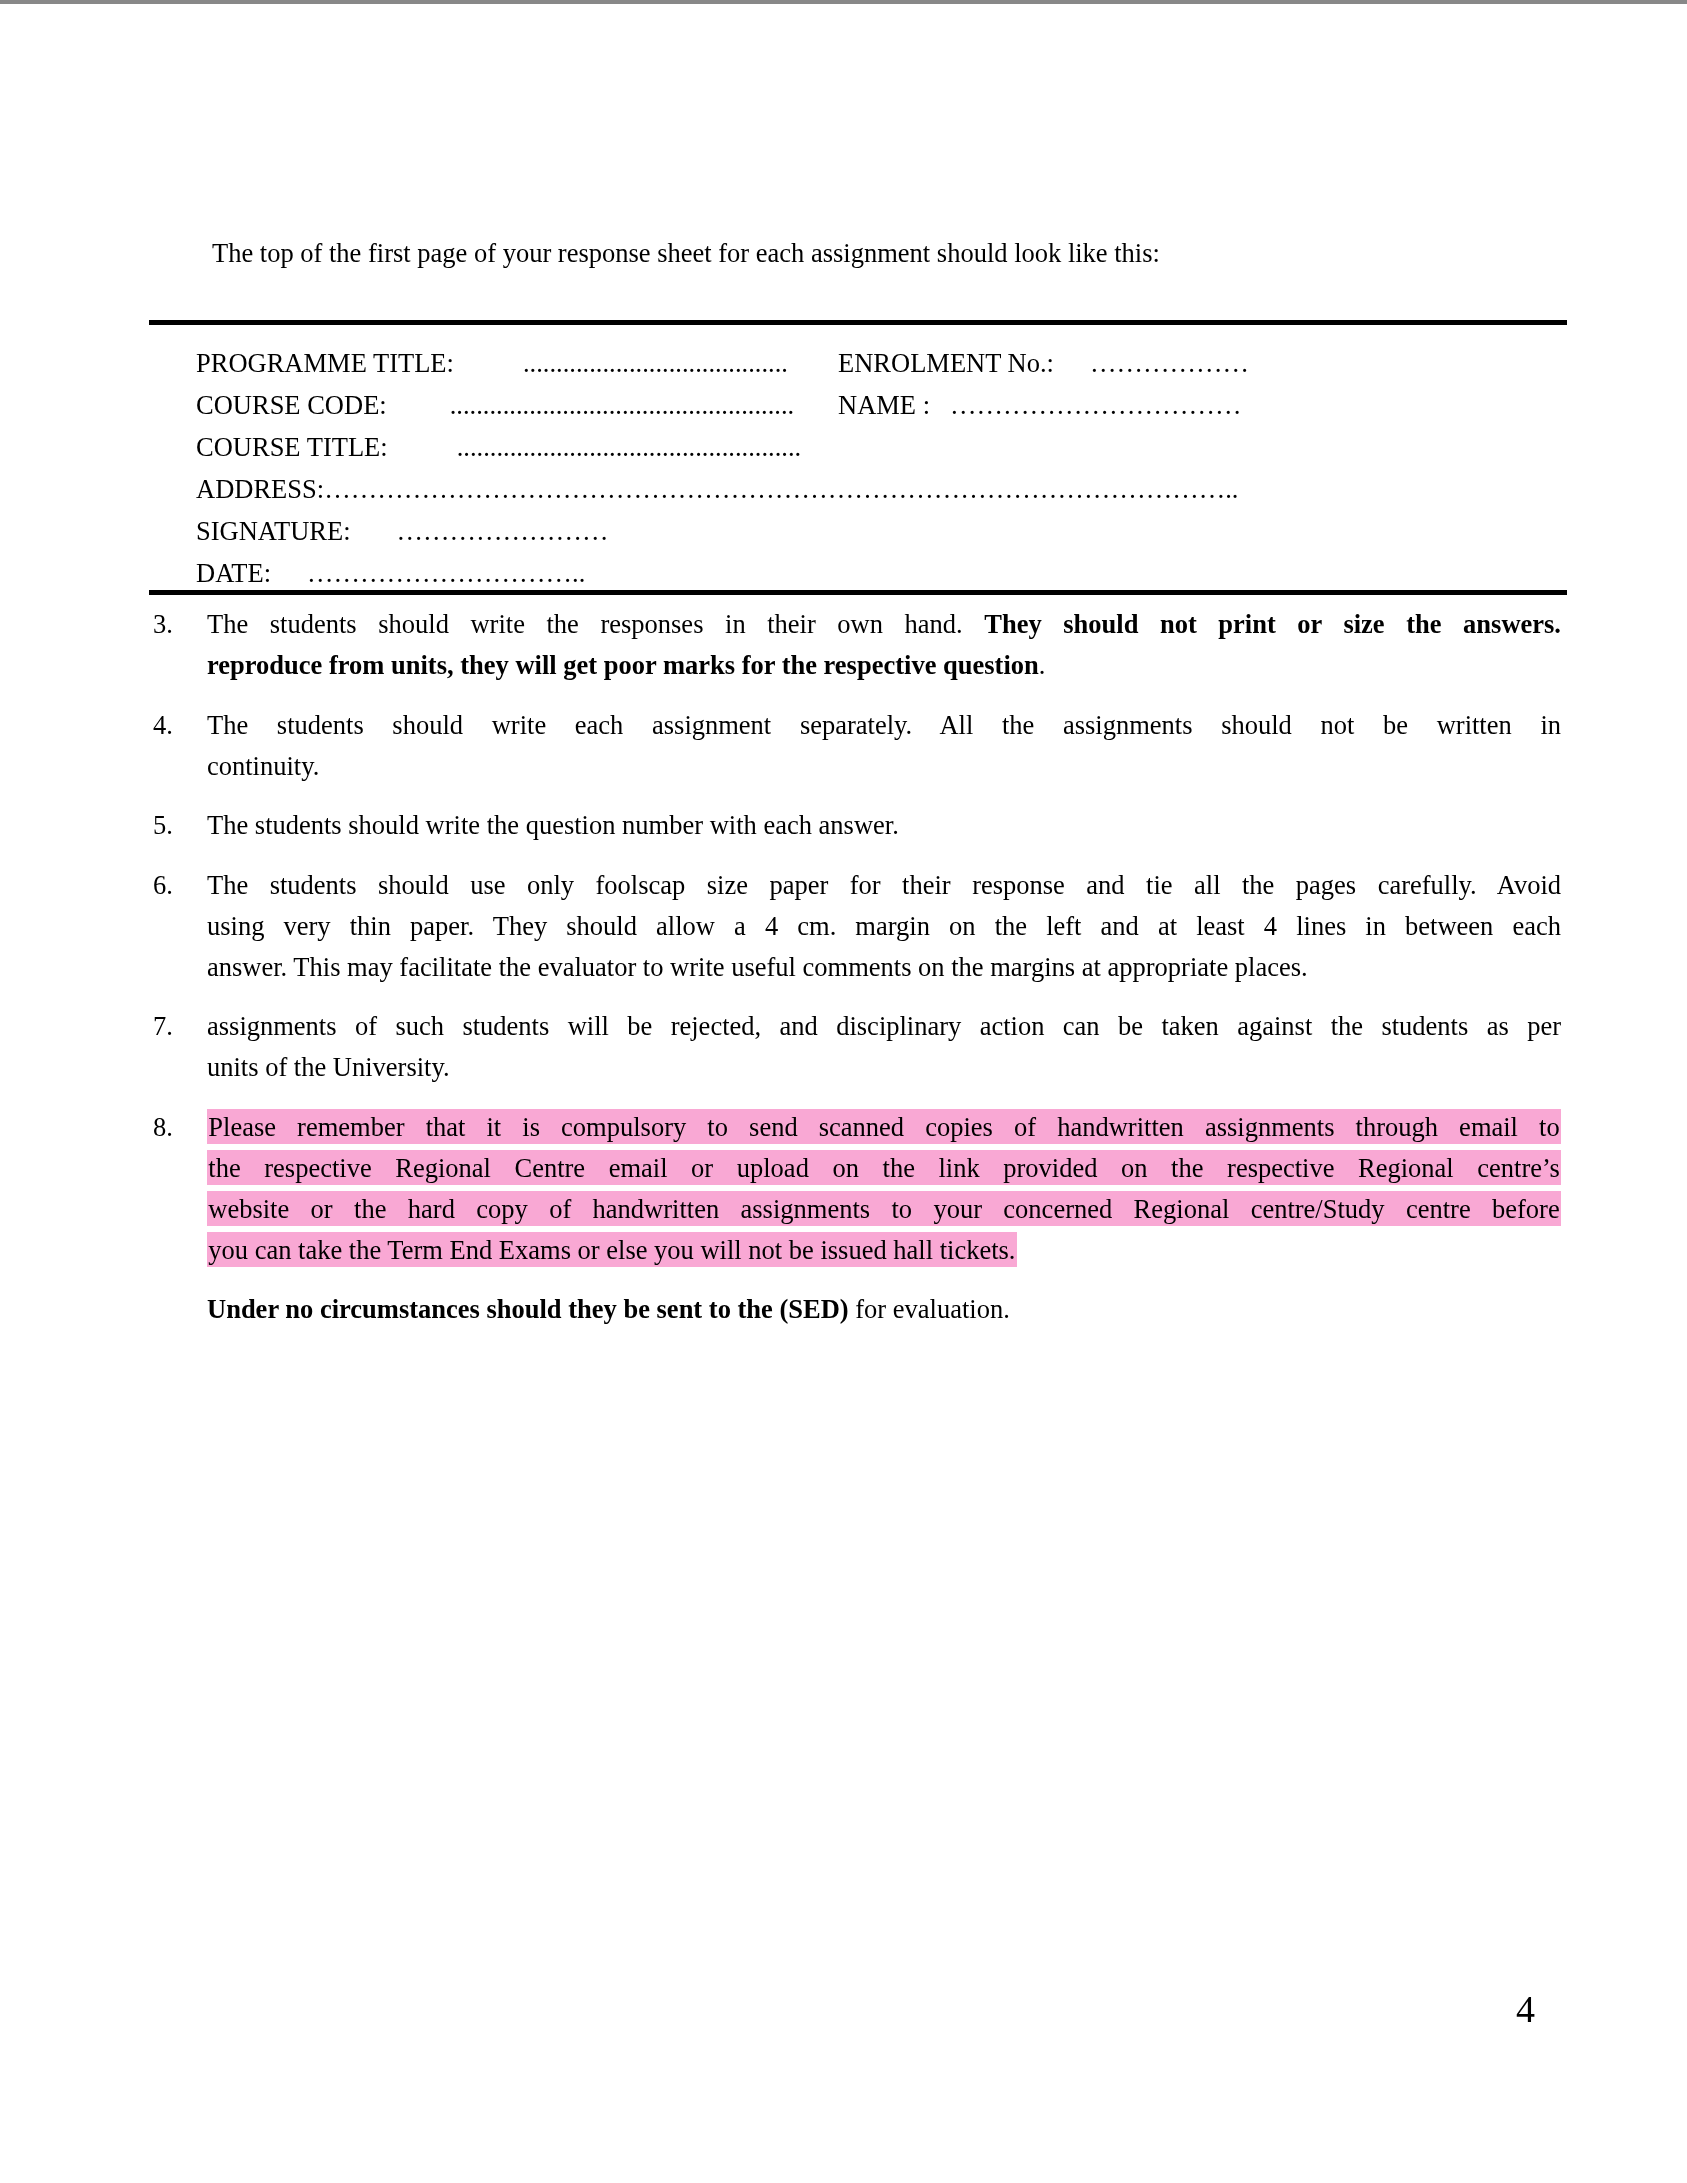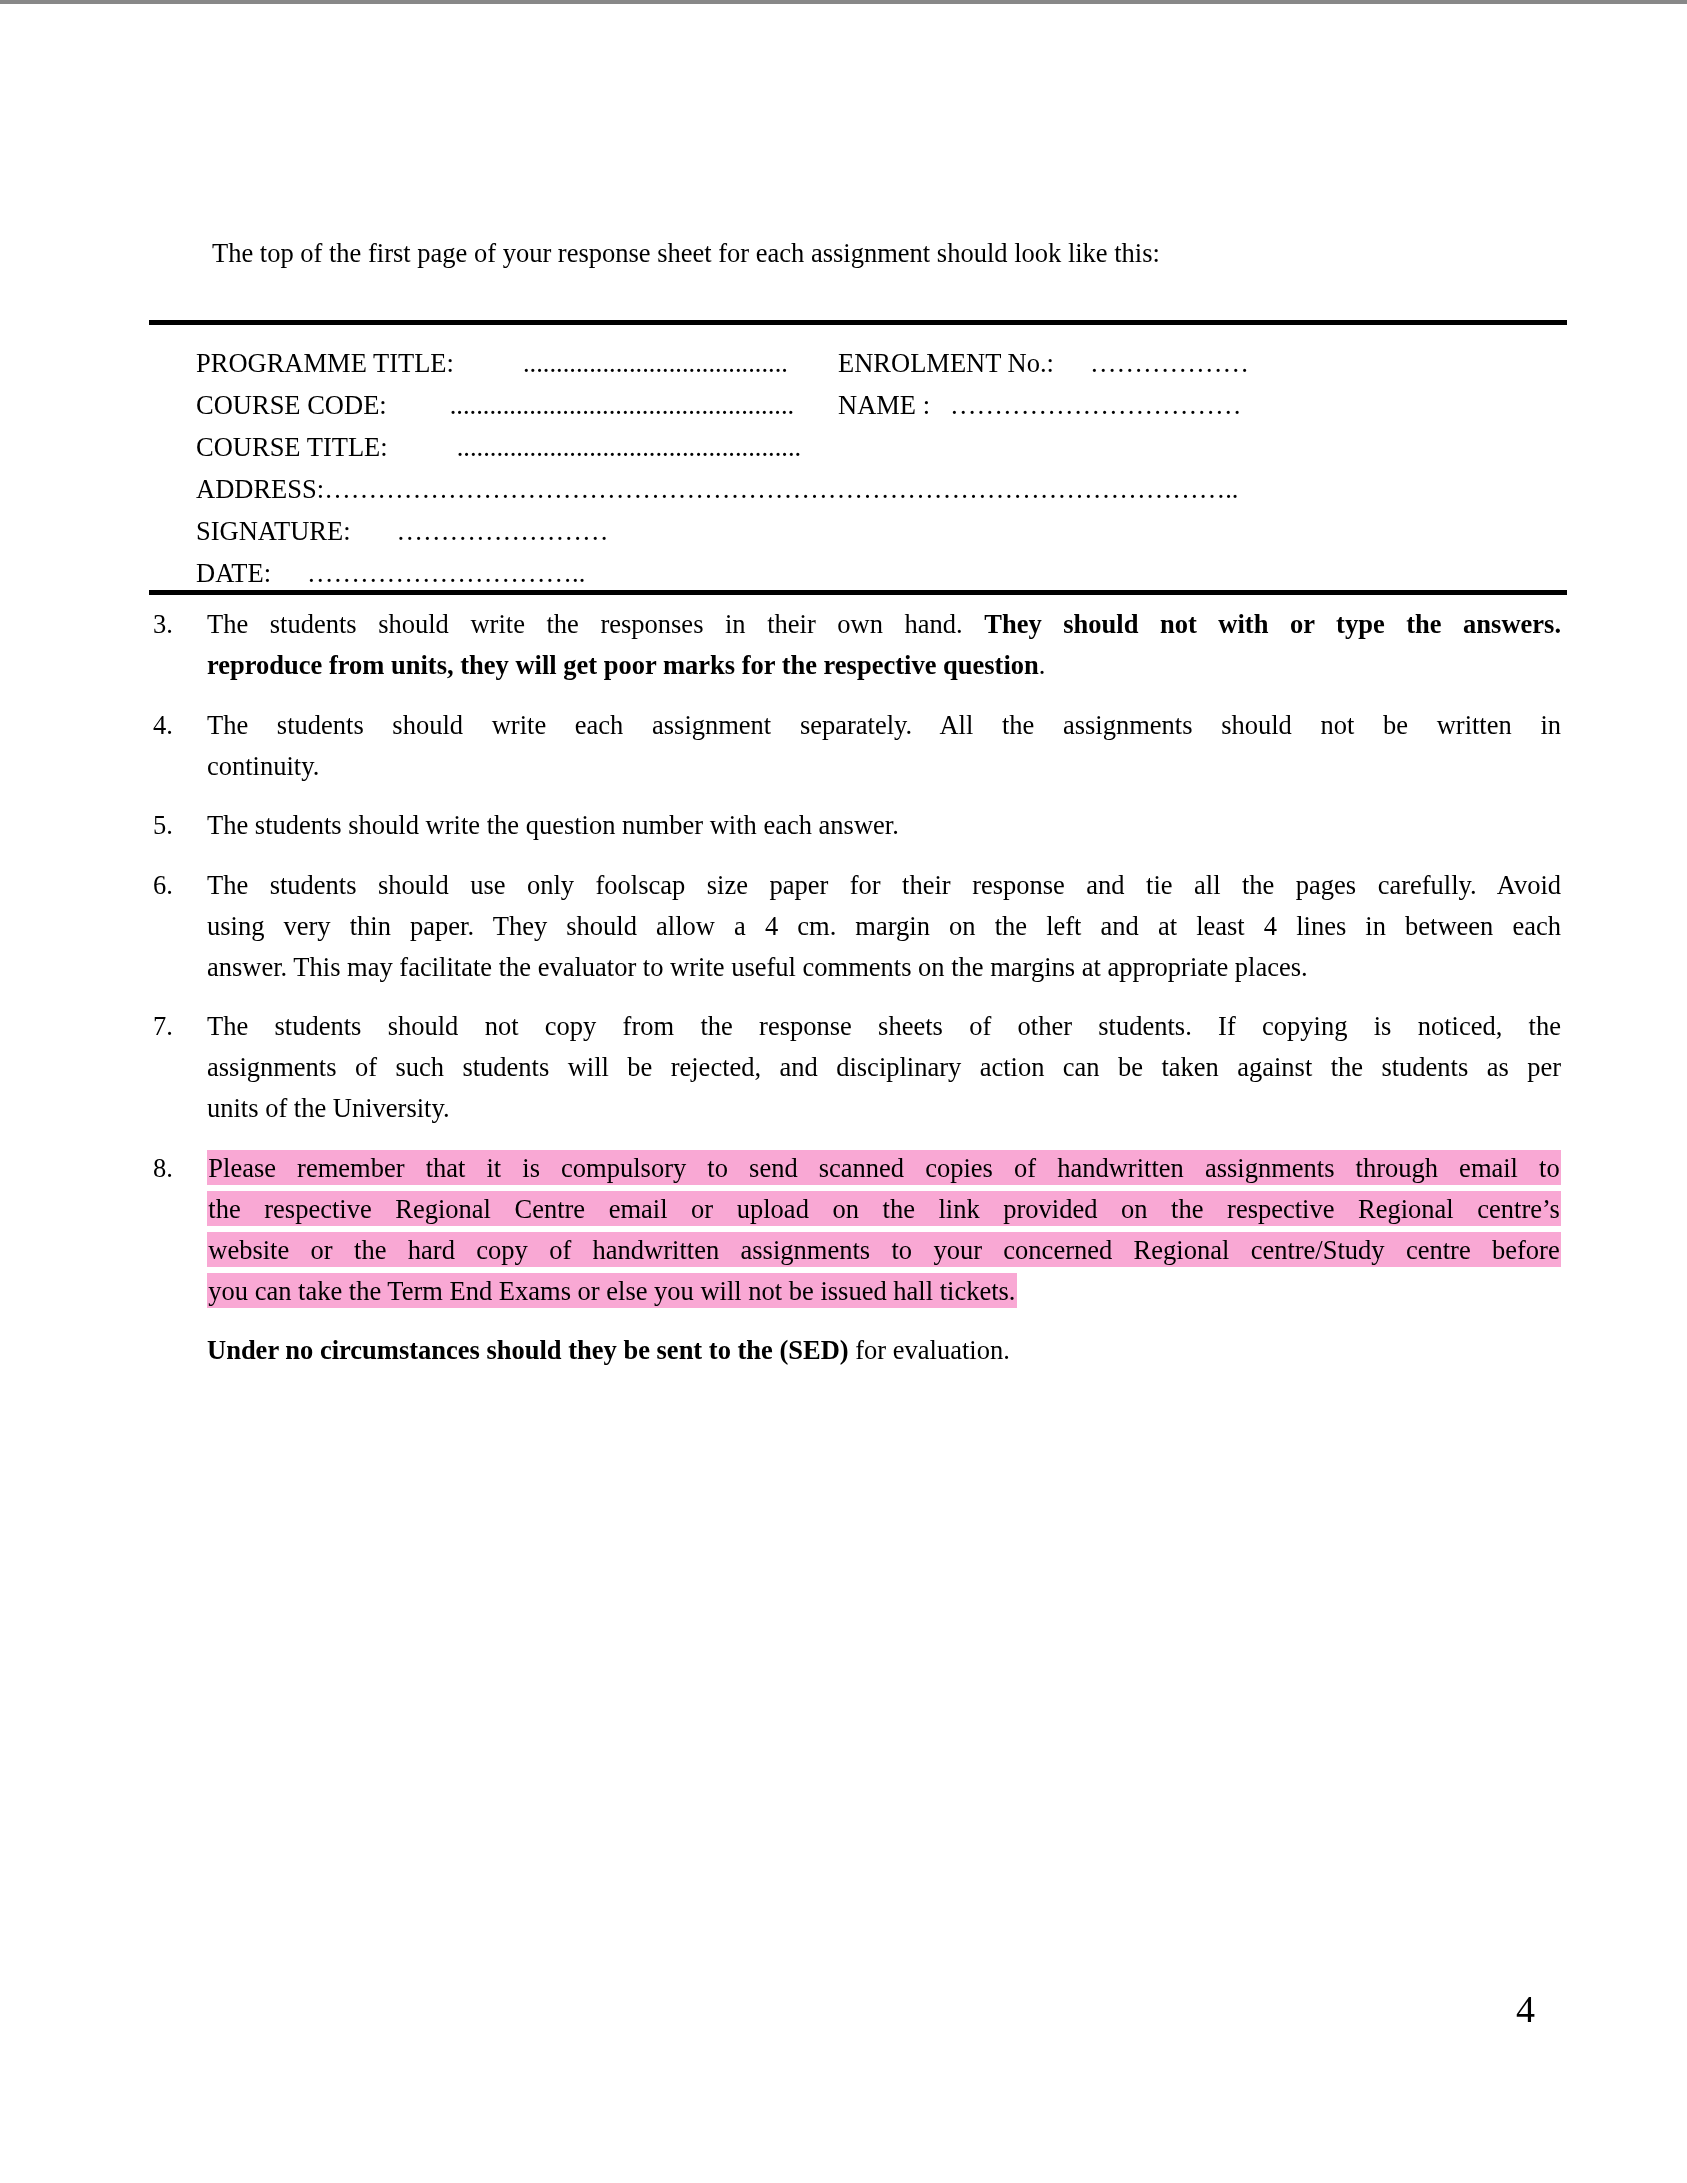--- a/index.html
+++ b/index.html
@@ -128,21 +128,21 @@
 
     </div>
   </div>
 
   <div class="rule rule-bottom"></div>
 
   <div class="list">
 
     <div class="item">
       <span class="num">3.</span>
-      <div class="ln"><span>The students should write the responses in their own hand. </span><b>They should not with or type the answers.</b><span></span></div>
+      <div class="ln"><span>The students should write the responses in their own hand. </span><b>They should not print or size the answers.</b><span></span></div>
       <div class="ln last"><span></span><b>reproduce from units, they will get poor marks for the respective question</b><span>.</span></div>
     </div>
 
     <div class="item">
       <span class="num">4.</span>
       <div class="ln"><span>The students should write each assignment separately.  All the assignments should not be written in</span></div>
       <div class="ln last"><span>continuity.</span></div>
     </div>
 
     <div class="item">
@@ -152,21 +152,20 @@
 
     <div class="item">
       <span class="num">6.</span>
       <div class="ln"><span>The students should use only foolscap size paper for their response and tie all the pages carefully.  Avoid</span></div>
       <div class="ln"><span>using very thin paper.  They should allow a 4 cm. margin on the left and at least 4 lines in between each</span></div>
       <div class="ln last"><span>answer.  This may facilitate the evaluator to write useful comments on the margins at appropriate places.</span></div>
     </div>
 
     <div class="item">
       <span class="num">7.</span>
-      <div class="ln"><span>The students should not copy from the response sheets of other students.  If copying is noticed, the</span></div>
       <div class="ln"><span>assignments of such students will be rejected, and disciplinary action can be taken against the students as per</span></div>
       <div class="ln last"><span>units of the University.</span></div>
     </div>
 
     <div class="item">
       <span class="num">8.</span>
       <div class="ln"><mark><span>Please remember that it is compulsory to send scanned copies of handwritten assignments through email to</span></mark></div>
       <div class="ln"><mark><span>the respective Regional Centre email or upload on the link provided on the respective Regional centre’s</span></mark></div>
       <div class="ln"><mark><span>website or the hard copy of handwritten assignments to your concerned Regional centre/Study centre before</span></mark></div>
       <div class="ln last"><mark><span>you can take the Term End Exams or else you will not be issued hall tickets.</span></mark></div>

